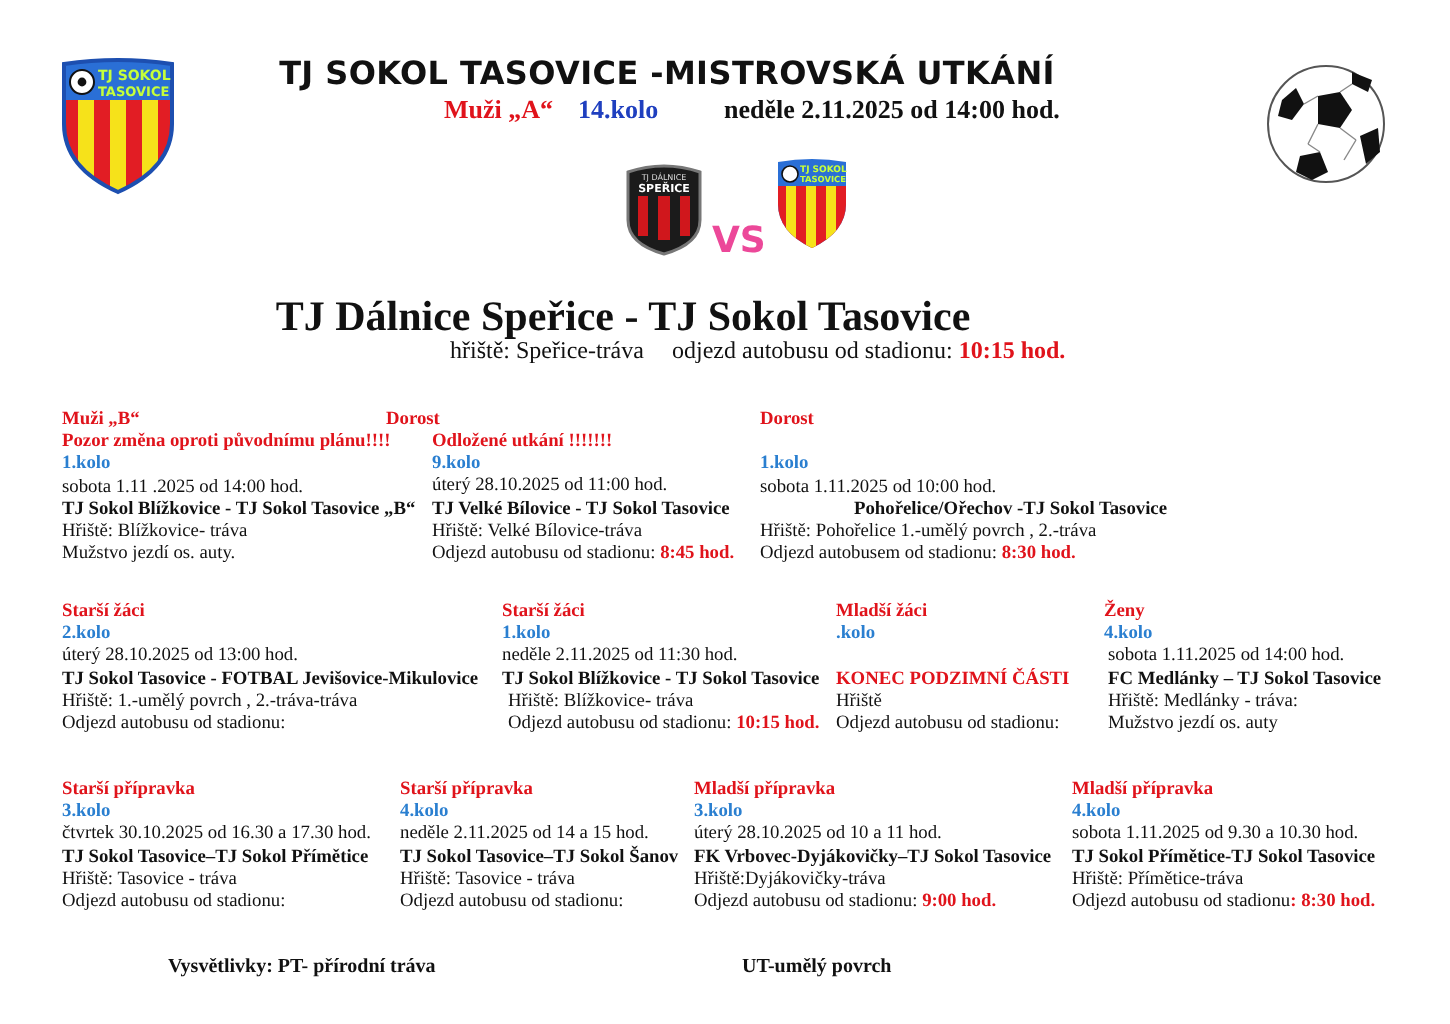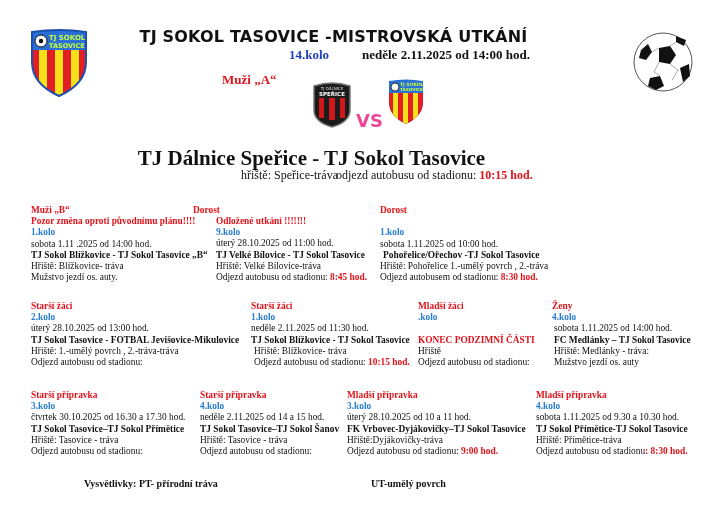--- a/index.html
+++ b/index.html
@@ -56,21 +56,21 @@
         <line x1="38" y1="34" x2="46" y2="40"></line>
       <line x1="22" y1="42" x2="28" y2="46"></line>
         <line x1="46" y1="40" x2="40" y2="50"></line>
       <line x1="38" y1="16" x2="44" y2="12"></line>
         <line x1="27" y1="18" x2="20" y2="22"></line>
     </g>
   </svg>
 </div>
 
 <div class="abs title">TJ SOKOL TASOVICE -MISTROVSKÁ UTKÁNÍ</div>
-<div class="abs subline red" style="left:222px;margin-top:25px;">Muži „A“</div>
+<div class="abs subline red" style="left:222px;">Muži „A“</div>
 <div class="abs subline blue" style="left:289px;">14.kolo</div>
 <div class="abs subline" style="left:362px;">neděle 2.11.2025  od 14:00 hod.</div>
 
 <div class="abs" style="left:311px;top:80px;width:42px;height:48px;">
   <svg width="42" height="48" viewBox="0 0 42 48">
     <path d="M3 6 Q21 0 39 6 L39 30 Q39 42 21 47 Q3 42 3 30 Z" fill="#1b1b1b" stroke="#777" stroke-width="1.5"></path>
     <rect x="8" y="18" width="5" height="20" fill="#d0171c"></rect>
     <rect x="29" y="18" width="5" height="20" fill="#d0171c"></rect>
     <rect x="18" y="18" width="6" height="22" fill="#d0171c"></rect>
     <text x="21" y="10" text-anchor="middle" font-size="4" fill="#ddd" font-family="DejaVu Sans, sans-serif">TJ DÁLNICE</text>
@@ -92,21 +92,21 @@
       <rect x="17" y="15" width="5" height="35" fill="#f6e21a"></rect>
       <rect x="27" y="15" width="5" height="35" fill="#f6e21a"></rect>
     </g>
     <circle cx="9" cy="9" r="4" fill="#fff" stroke="#111" stroke-width="0.8"></circle>
     <text x="14" y="8" font-size="4.5" font-weight="bold" fill="#c6ff3a" font-family="DejaVu Sans, sans-serif">TJ SOKOL</text>
     <text x="14" y="13" font-size="4.2" font-weight="bold" fill="#c6ff3a" font-family="DejaVu Sans, sans-serif">TASOVICE</text>
   </svg>
 </div>
 
 <div class="abs match-title">TJ Dálnice Speřice - TJ Sokol Tasovice</div>
-<div class="abs match-sub" style="left:241px;">hřiště: Speřice-tráva</div>
+<div class="abs match-sub" style="left:225px;">hřiště: Speřice-tráva</div>
 <div class="abs match-sub" style="left:336px;">
   <span>odjezd autobusu od stadionu:</span>
   <span class="red b">10:15 hod.</span>
 </div>
 
 <div class="abs blk" style="left:31px;top:205px;">
   <div class="red b">Muži „B“</div>
   <div class="red b">Pozor změna oproti původnímu plánu!!!!</div>
   <div class="lblue b">1.kolo</div>
   <div>sobota 1.11 .2025 od 14:00 hod.</div>
@@ -123,21 +123,21 @@
   <div>úterý 28.10.2025 od 11:00 hod.</div>
   <div class="b">TJ Velké Bílovice - TJ Sokol Tasovice</div>
   <div>Hřiště: Velké Bílovice-tráva</div>
   <div><span>Odjezd autobusu od stadionu:</span> <span class="red b">8:45 hod.</span></div>
 </div>
 <div class="abs blk" style="left:380px;top:205px;">
   <div class="red b">Dorost</div>
   <div></div>
   <div class="lblue b">1.kolo</div>
   <div>sobota 1.11.2025 od 10:00 hod.</div>
-  <div class="b" style="padding-left:3px;">Pohořelice/Ořechov -TJ Sokol Tasovice</div>
+  <div class="b" style="padding-left:3px;margin-left:44px;">Pohořelice/Ořechov -TJ Sokol Tasovice</div>
   <div>Hřiště: Pohořelice 1.-umělý povrch , 2.-tráva</div>
   <div><span>Odjezd autobusem od stadionu:</span> <span class="red b">8:30 hod.</span></div>
 </div>
 
 <div class="abs blk" style="left:31px;top:301px;">
   <div class="red b">Starší žáci</div>
   <div class="lblue b">2.kolo</div>
   <div>úterý 28.10.2025 od 13:00 hod.</div>
   <div class="b">TJ Sokol Tasovice - FOTBAL Jevišovice-Mikulovice</div>
   <div>Hřiště: 1.-umělý povrch , 2.-tráva-tráva</div>

